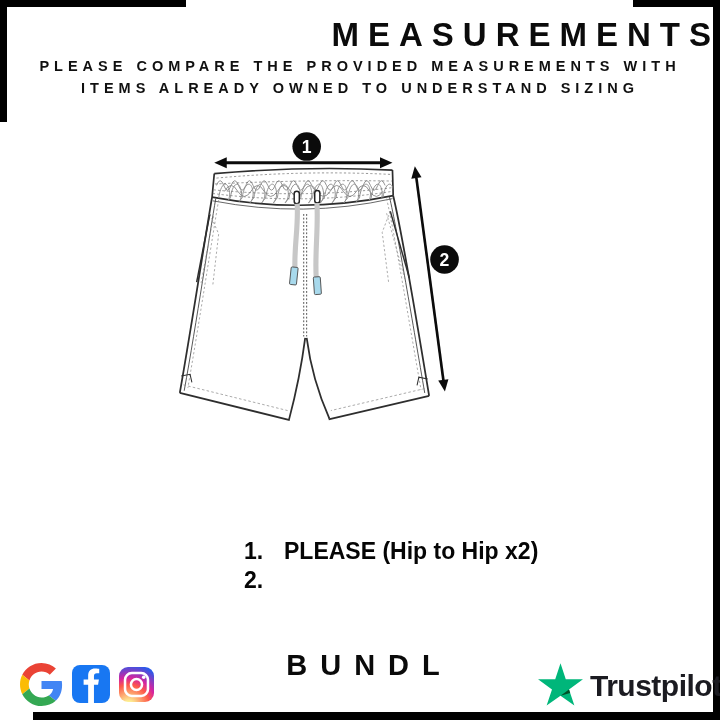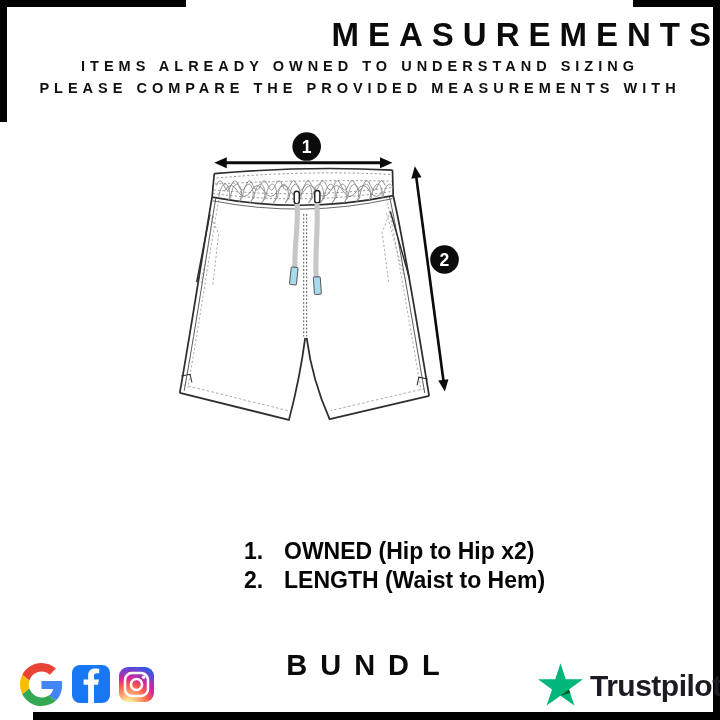--- a/index.html
+++ b/index.html
@@ -41,22 +41,22 @@
 <div class="canvas">
 
   <div class="fmark" id="fm-tl-h"></div>
   <div class="fmark" id="fm-tl-v"></div>
   <div class="fmark" id="fm-tr-h"></div>
   <div class="fmark" id="fm-r-v"></div>
   <div class="fmark" id="fm-b-h"></div>
 
   <div class="title">MEASUREMENTS</div>
   <div class="subtitle">
+    <div>PLEASE COMPARE THE PROVIDED MEASUREMENTS WITH</div>
     <div>ITEMS ALREADY OWNED TO UNDERSTAND SIZING</div>
-    <div>PLEASE COMPARE THE PROVIDED MEASUREMENTS WITH</div>
   </div>
 
   <svg class="diagram-svg" width="440" height="410" viewBox="160 115 600 525">
     <defs>
       <clipPath id="bandclip">
         <path d="M234,178 Q356,167 477,173 L478,208 Q356,233 231,210 Z"></path>
       </clipPath>
     </defs>
 
     <g fill="none" stroke="#2e2e2e">
@@ -152,25 +152,24 @@
 
     <g>
       <circle cx="548" cy="295" r="19.5" fill="#0b0b0b"></circle>
       <text x="548" y="303.5" text-anchor="middle" font-size="24" font-weight="700" fill="#ffffff">2</text>
     </g>
   </svg>
 
   <div class="legend">
     <div class="legend-row">
       <span class="legend-num">1.</span>
-      <span class="legend-label">OWNED (Hip to Hip x2)</span>
+      <span class="legend-label">PLEASE (Hip to Hip x2)</span>
     </div>
     <div class="legend-row">
       <span class="legend-num">2.</span>
-      <span class="legend-label">LENGTH (Waist to Hem)</span>
     </div>
   </div>
 
   <div class="social">
     <svg width="43" height="43" viewBox="0 0 48 48">
       <path d="M24 9.5c3.54 0 6.71 1.22 9.21 3.6l6.85-6.85C35.9 2.38 30.47 0 24 0 14.62 0 6.51 5.38 2.56 13.22l7.98 6.19C12.43 13.72 17.74 9.5 24 9.5z" fill="#EA4335"></path>
       <path d="M46.98 24.55c0-1.57-.15-3.09-.38-4.55H24v9.02h12.94c-.58 2.96-2.26 5.48-4.78 7.18l7.73 6c4.51-4.18 7.09-10.36 7.09-17.65z" fill="#4285F4"></path>
       <path d="M10.53 28.59c-.48-1.45-.76-2.99-.76-4.59s.27-3.14.76-4.59l-7.98-6.19C.92 16.46 0 20.12 0 24c0 3.88.92 7.54 2.56 10.78l7.97-6.19z" fill="#FBBC05"></path>
       <path d="M24 48c6.48 0 11.93-2.13 15.89-5.81l-7.73-6c-2.15 1.45-4.92 2.3-8.16 2.3-6.26 0-11.57-4.22-13.47-9.91l-7.98 6.19C6.51 42.62 14.62 48 24 48z" fill="#34A853"></path>
     </svg>

